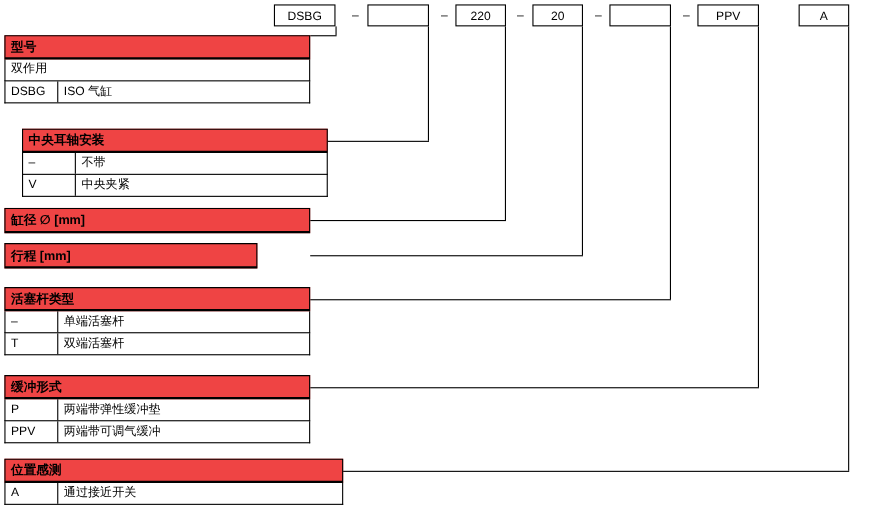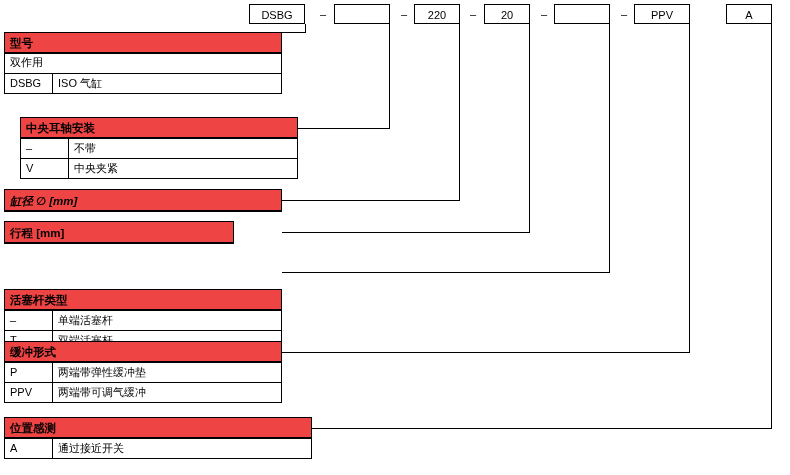--- a/index.html
+++ b/index.html
@@ -133,29 +133,29 @@
     <div class="row">
       <div class="c1">–</div>
       <div class="c2">不带</div>
     </div>
     <div class="row">
       <div class="c1">V</div>
       <div class="c2">中央夹紧</div>
     </div>
   </div>
 
-  <div class="section" style="left:4px;top:189px;width:278px;font-style:italic;">
+  <div class="section" style="left:4px;top:189px;width:278px;">
     <div class="sec-header tall">缸径 ∅ [mm]</div>
   </div>
 
   <div class="section" style="left:4px;top:221px;width:230px;">
     <div class="sec-header tall">行程 [mm]</div>
   </div>
 
-  <div class="section" style="left:4px;top:261px;width:278px;margin-top:28px;">
+  <div class="section" style="left:4px;top:261px;width:278px;">
     <div class="sec-header">活塞杆类型</div>
     <div class="row">
       <div class="c1">–</div>
       <div class="c2">单端活塞杆</div>
     </div>
     <div class="row">
       <div class="c1">T</div>
       <div class="c2">双端活塞杆</div>
     </div>
   </div>

